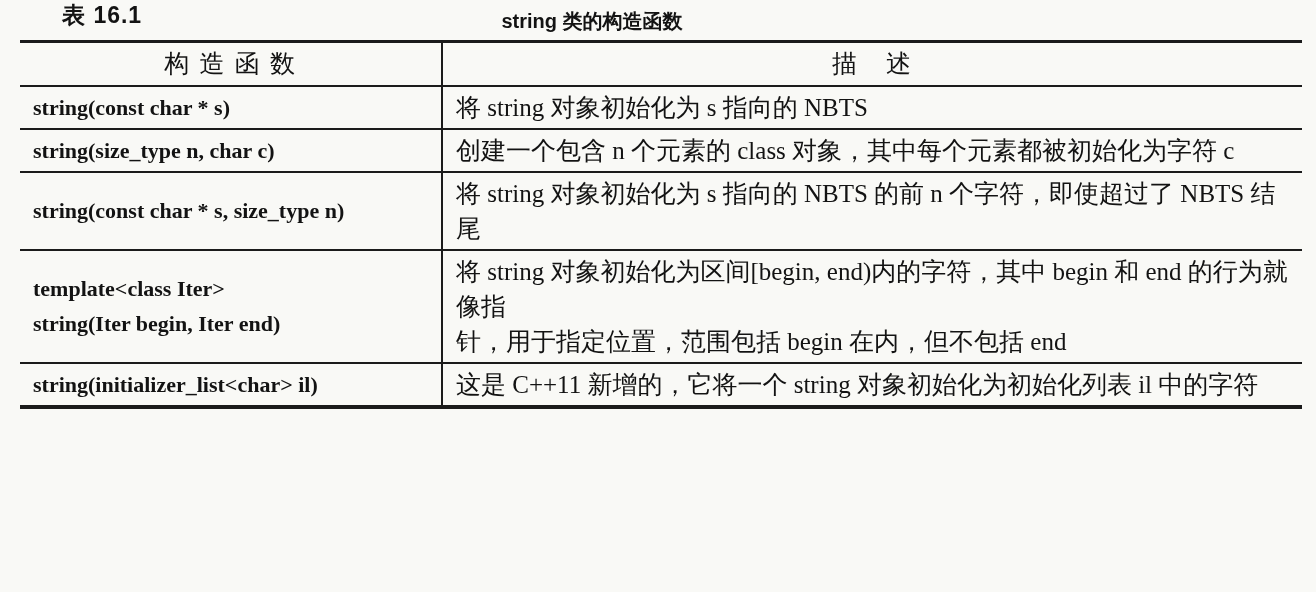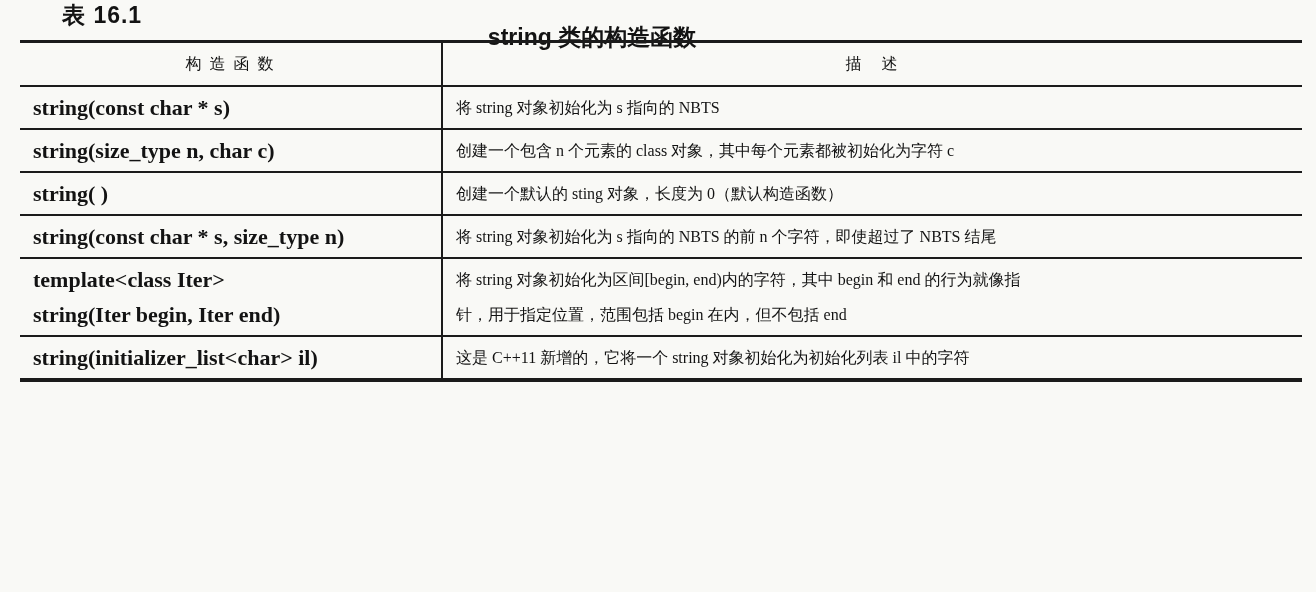--- a/index.html
+++ b/index.html
@@ -15,35 +15,35 @@
   
   .caption-row { position: relative; height: 40px; }
   .caption-num {
     position: absolute; left: 62px; top: 0;
     font-family: "Liberation Sans", "DejaVu Sans", sans-serif;
     font-weight: bold; font-size: 23px; letter-spacing: 1px;
   }
   .caption-title {
     position: absolute; left: 592px; top: 8px; transform: translateX(-50%);
     font-family: "Liberation Sans", "DejaVu Sans", sans-serif;
-    font-weight: bold; font-size: 23px; margin-top: 14px;
+    font-weight: bold; font-size: 20px;
   }
 
   
   table.ctor-table {
     position: absolute; left: 20px; top: 40px;
     width: 1282px;
     border-collapse: collapse;
     border-top: 3px solid #1b1b1b;
     border-bottom: 4px solid #1b1b1b;
     table-layout: fixed;
   }
   .ctor-table th, .ctor-table td {
     border-bottom: 2px solid #1b1b1b;
-    font-size: 16px;
+    font-size: 25px;
     line-height: 35px;
     vertical-align: middle;
     white-space: pre-line;
     overflow: hidden;
   }
   .ctor-table th:first-child, .ctor-table td:first-child {
     border-right: 2px solid #1b1b1b;
     width: 422px;
   }
   .ctor-table th {
@@ -80,24 +80,20 @@
     <tbody>
       <tr class="r-s">
         <td class="ctor">string(const char * s)</td>
         <td class="desc">将 string 对象初始化为 s 指向的 NBTS</td>
       </tr>
       <tr class="r-s">
         <td class="ctor">string(size_type n, char c)</td>
         <td class="desc">创建一个包含 n 个元素的 class 对象，其中每个元素都被初始化为字符 c</td>
       </tr>
       <tr class="r-s">
-        <td class="ctor">string( )</td>
-        <td class="desc">创建一个默认的 sting 对象，长度为 0（默认构造函数）</td>
-      </tr>
-      <tr class="r-s">
         <td class="ctor">string(const char * s, size_type n)</td>
         <td class="desc">将 string 对象初始化为 s 指向的 NBTS 的前 n 个字符，即使超过了 NBTS 结尾</td>
       </tr>
       <tr class="r-d">
         <td class="ctor">template&lt;class Iter&gt;
 string(Iter begin, Iter end)</td>
         <td class="desc">将 string 对象初始化为区间[begin, end)内的字符，其中 begin 和 end 的行为就像指
 针，用于指定位置，范围包括 begin 在内，但不包括 end</td>
       </tr>
       <tr class="r-s">

